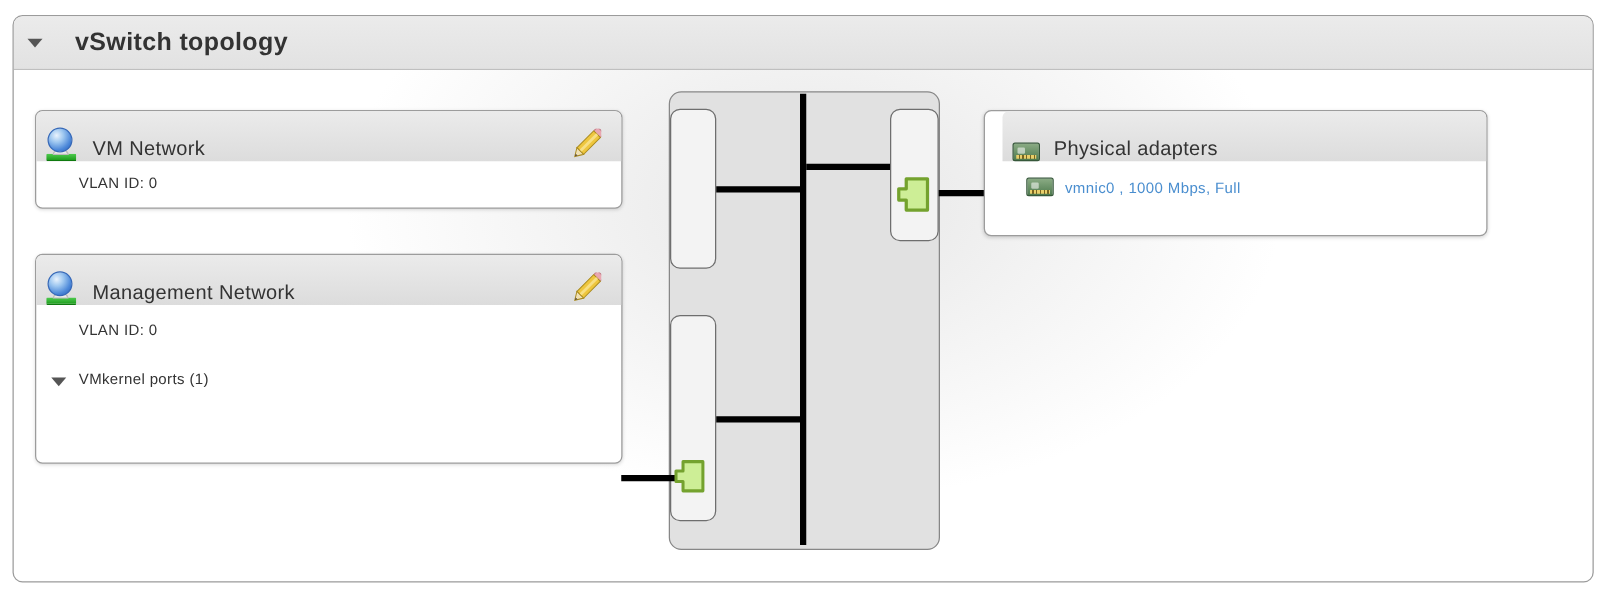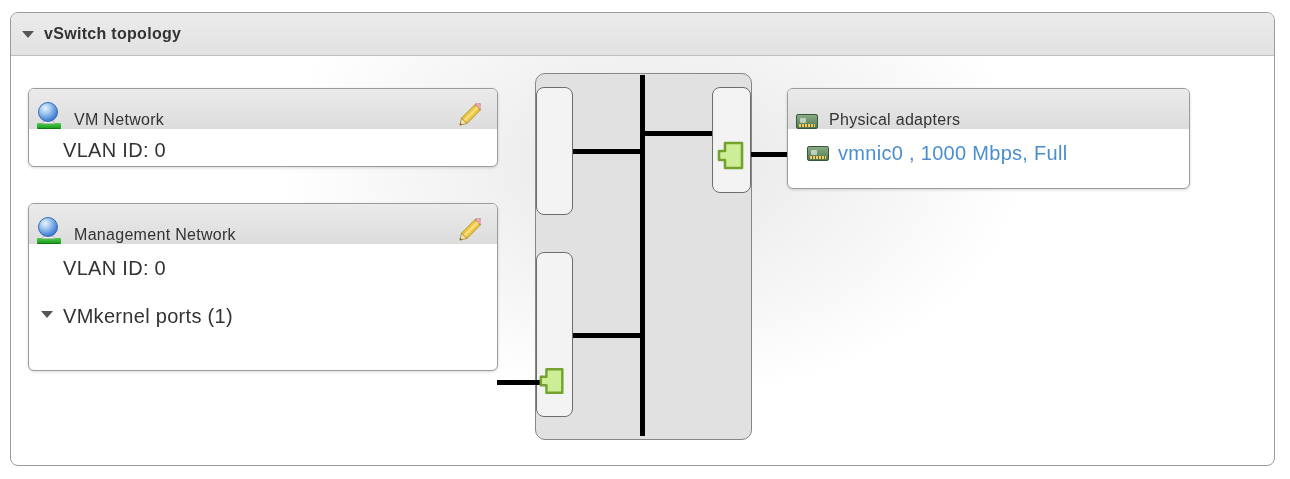--- a/index.html
+++ b/index.html
@@ -10,31 +10,31 @@
   .panel { position:absolute; left:10px; top:12px; width:1265px; height:454px;
            border:1px solid #9b9b9b; border-radius:8px; background:#ffffff; overflow:hidden; }
   .panel-bg { position:absolute; inset:0;
            background:radial-gradient(ellipse 520px 330px at 640px 150px, #e6e6e6 0%, rgba(250,250,250,0) 72%); }
   .panel-header { position:absolute; left:0; top:0; right:0; height:43px;
            background:linear-gradient(#ebebeb,#e2e2e2); border-bottom:1px solid #bfbfbf;
            display:flex; align-items:center; padding-left:11px; cursor:pointer; }
   .tri-down { width:0; height:0; border-left:6px solid transparent; border-right:6px solid transparent;
            border-top:7px solid #555; }
   .tri-down.small { border-left-width:6px; border-right-width:6px; border-top-width:7px; }
-  .panel-title { margin-left:10px; font-size:16px; font-weight:bold; color:#333; letter-spacing:.3px; }
+  .panel-title { margin-left:26px; font-size:20px; font-weight:bold; color:#333; letter-spacing:.3px; }
 
   
   .pgbox { position:absolute; background:#ffffff; border:1px solid #9c9c9c; border-radius:6px;
            box-shadow:0 1px 3px rgba(0,0,0,.15); }
   .pg-header { height:40px; background:linear-gradient(#ebebeb,#dcdcdc); border-radius:5px 5px 0 0;
            display:flex; align-items:flex-end; padding:0 16px 0 8px; }
   .pg-title { margin-left:12px; font-size:16px; color:#333; letter-spacing:.3px; flex:1; }
   .edit-btn { background:none; border:none; cursor:pointer; padding:0; line-height:0; }
   .pg-body { padding:10px 14px 0 34px; }
-  .row { display:flex; align-items:center; font-size:20px; color:#333; letter-spacing:.3px; }
+  .row { display:flex; align-items:center; font-size:12px; color:#333; letter-spacing:.3px; }
   .link { color:#4a8ecf; cursor:pointer; }
 
   
   .globe-icon { position:relative; width:25px; height:27px; display:inline-block; flex:none; }
   .globe-bar { position:absolute; left:0; bottom:0; width:24px; height:6px;
            background:linear-gradient(#50cc50,#1f9e1f); border-bottom:1px solid #0f7a0f; border-radius:1px; }
   .globe-stand { position:absolute; left:5px; bottom:5px; width:13px; height:5px; background:#ececec;
            border:1px solid #bbb; border-radius:50% 50% 0 0 / 100% 100% 0 0; }
   .globe-sphere { position:absolute; left:1px; top:0; width:20px; height:20px; border-radius:50%;
            background:radial-gradient(circle at 35% 30%, #eaf3fd 0%, #9ec7f0 32%, #4a86d8 68%, #2a5cb0 100%);
@@ -146,21 +146,21 @@
     </div>
     <div class="pg-body" style="padding-top:13px;">
       <div class="row">VLAN ID: 0</div>
       <div class="row" style="margin-top:25px; position:relative;">
         <span class="tri-down small" style="position:absolute; left:-22px; top:6px;"></span>
         <span>VMkernel ports (1)</span>
       </div>
     </div>
   </div>
 
-  <div class="pgbox" style="left:787px; top:88px; width:403px; height:101px;">
+  <div class="pgbox" style="left:787px; top:88px; width:403px; height:101px;padding-left:14px;">
     <div class="pg-header">
       <span class="niccard green">
         <span class="nic-chip"></span>
           <span class="nic-pins"></span>
       </span>
       <span class="pg-title" style="margin-left:11px;">Physical adapters</span>
     </div>
     <div class="pg-body" style="padding:13px 0 0 19px;">
       <div class="row">
         <span class="niccard green">

